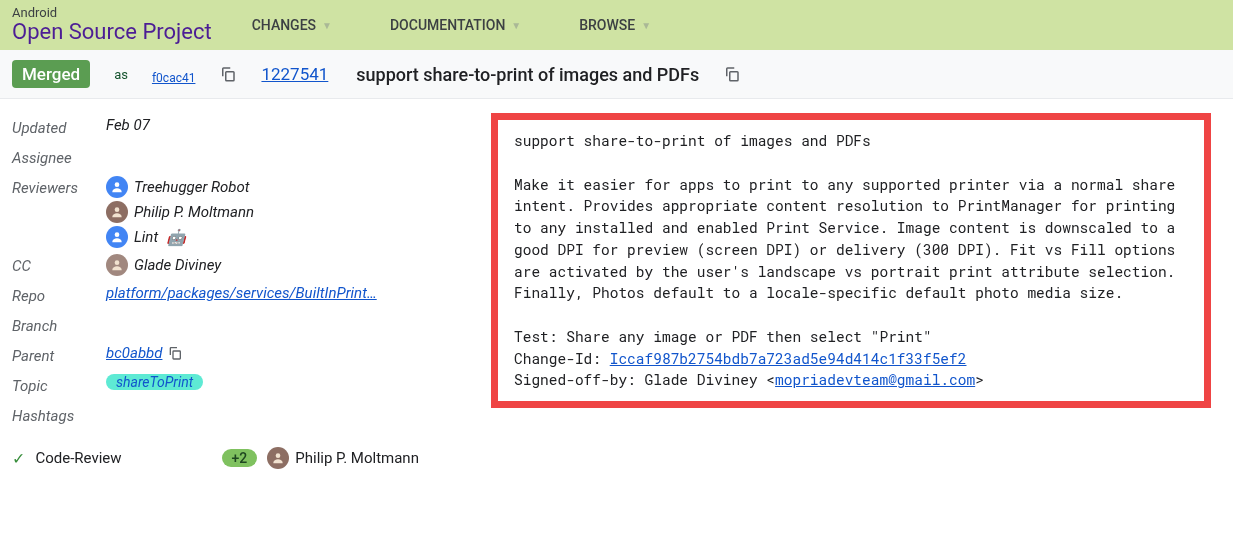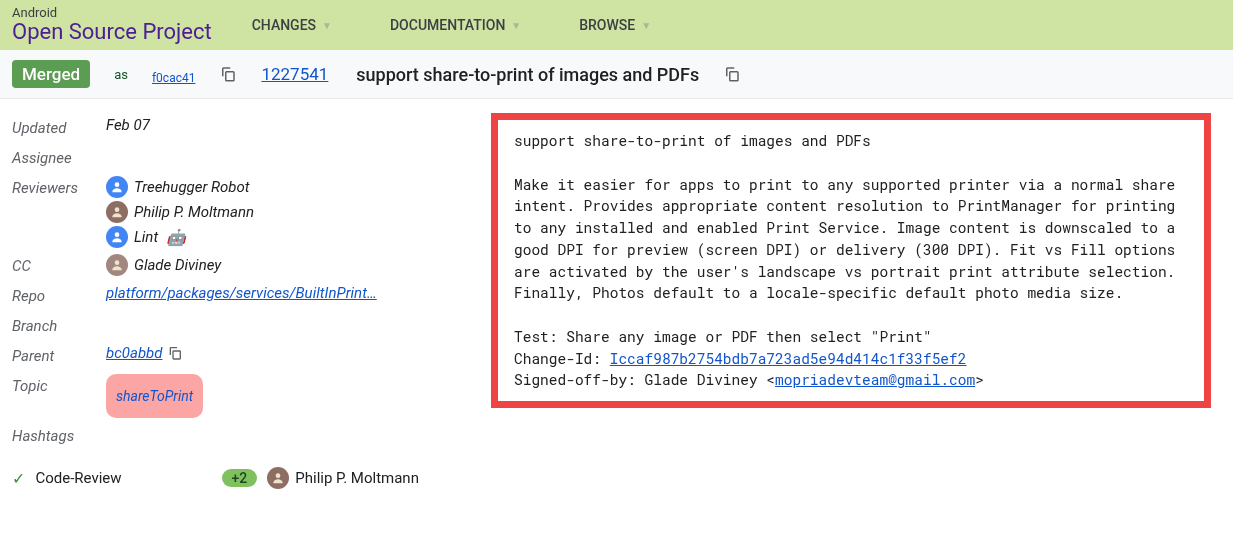--- a/index.html
+++ b/index.html
@@ -82,22 +82,22 @@
       display: inline-flex; align-items: center; justify-content: center;
       font-size: 12px; color: #fff; flex-shrink: 0;
     }
     .avatar-blue { background: #1a73e8; }
     .avatar-blue2 { background: #4285f4; }
     .avatar-photo { background: #8d6e63; }
     .avatar-photo2 { background: #a1887f; }
     .emoji-robot { font-size: 16px; margin-left: 2px; }
     
     .topic-chip {
-      background: #fca5a5;
-      padding: 14px 10px;
+      background: #5eead4;
+      padding: 0 10px;
       border-radius: 10px;
       font-size: 14px;
       color: #1155cc;
       cursor: pointer;
     }
     
     .commit-msg-panel {
       flex: 1;
       border: 7px solid #ef4444;
       border-radius: 0;

